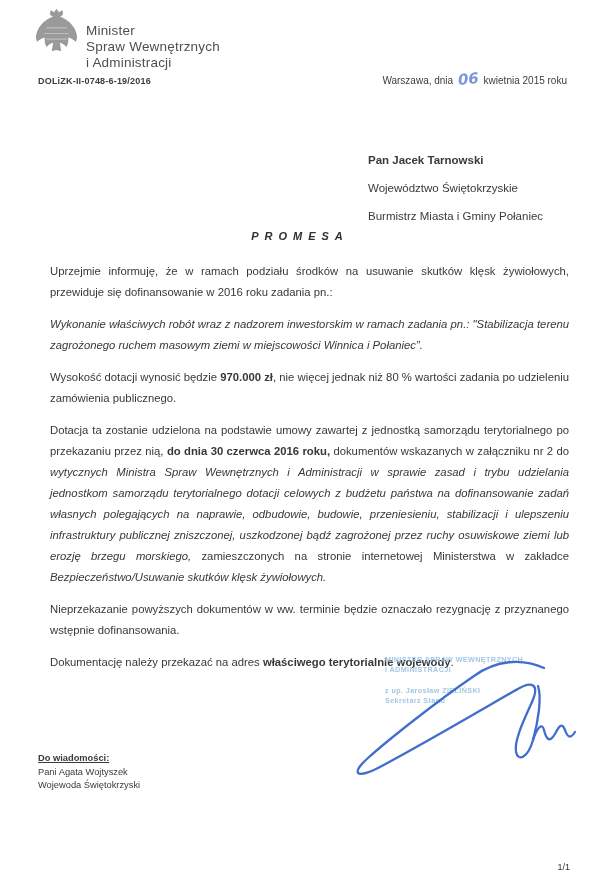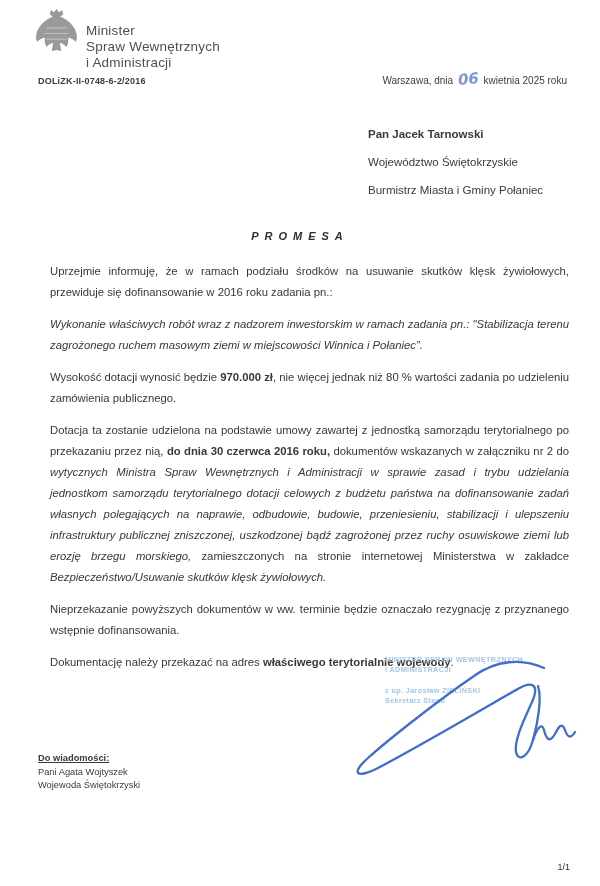--- a/index.html
+++ b/index.html
@@ -10,21 +10,21 @@
   
   .coat{position:absolute;left:33px;top:6px;width:47px;height:50px;}
   .ministry{position:absolute;left:86px;top:7px;font-size:13.5px;line-height:16px;color:#4f4f4f;letter-spacing:.2px;margin-top:16px;}
   
   .meta{position:absolute;left:38px;top:70px;width:529px;display:flex;justify-content:space-between;align-items:baseline;}
   .ref{font-size:9px;font-weight:bold;color:#3d3d3d;letter-spacing:.2px;}
   .date{font-size:10px;color:#3d3d3d;white-space:nowrap;}
   .hand-day{display:inline-block;font-family:"DejaVu Sans",sans-serif;font-style:italic;font-weight:bold;
     color:#7b96d8;font-size:15px;transform:rotate(-5deg);margin:0 2px;}
   
-  .recipient{position:absolute;left:368px;top:120px;font-size:11.5px;line-height:28px;color:#3a3a3a;}
+  .recipient{position:absolute;left:368px;top:146px;font-size:11.5px;line-height:28px;color:#3a3a3a;}
   .recipient .r0{font-weight:bold;}
   
   .title{position:absolute;left:0;top:230px;width:100%;text-align:center;font-size:11px;
     font-weight:bold;font-style:italic;letter-spacing:6px;color:#2f2f2f;}
   
   .body-text{position:absolute;left:38px;top:261px;width:531px;font-size:11.3px;line-height:21px;
     color:#383838;text-align:justify;}
   .body-text p{margin:0 0 11px 12px;}
   .b{font-weight:bold;}
   .i{font-style:italic;}
@@ -57,25 +57,25 @@
     <path fill="#ffffff" opacity="0.35" d="M14 22 h22 v1.3 H14 z M12 28 h26 v1.3 H12 z M14 34 h22 v1.3 H14 z"></path>
   </svg>
 
   <div class="ministry">
     <div>Minister</div>
     <div>Spraw Wewnętrznych</div>
     <div>i Administracji</div>
   </div>
 
   <div class="meta">
-    <span class="ref">DOLiZK-II-0748-6-2/2016</span>
+    <span class="ref">DOLiZK-II-0748-6-19/2016</span>
     <span class="date">
       <span>Warszawa, dnia</span>
       <span class="hand-day">06</span>
-      <span>kwietnia 2025 roku</span>
+      <span>kwietnia 2015 roku</span>
     </span>
   </div>
 
   <div class="recipient">
     <div class="r0">Pan Jacek Tarnowski</div>
     <div>Województwo Świętokrzyskie</div>
     <div>Burmistrz Miasta i Gminy Połaniec</div>
   </div>
 
   <div class="title">PROMESA</div>

